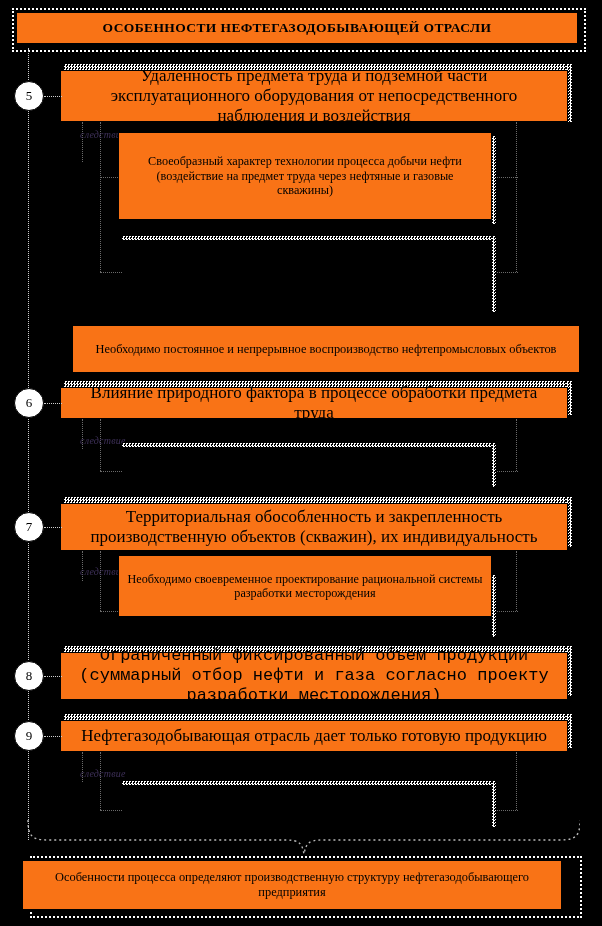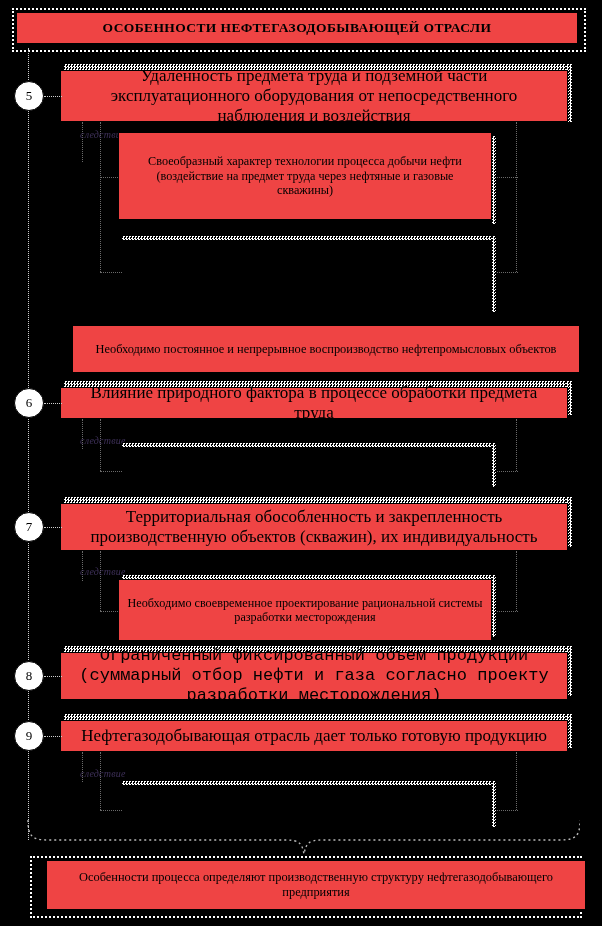--- a/index.html
+++ b/index.html
@@ -15,21 +15,21 @@
     width: 602px;
     height: 926px;
     background: #000000;
     overflow: hidden;
   }
 
   
   .node {
     position: absolute;
     box-sizing: border-box;
-    background: #ef4444;
+    background: #f97316;
     color: #000000;
     display: flex;
     align-items: center;
     justify-content: center;
     text-align: center;
     line-height: 1.18;
   }
 
   
   .title-box {
@@ -209,21 +209,21 @@
 
   <div class="vline-dim" style="left:82px; top:551px; height:30px;"></div>
   <div class="vline-dim" style="left:100px; top:551px; height:60px;"></div>
   <div class="vline-dim" style="left:516px; top:551px; height:60px;"></div>
   <div class="edge-label" style="left:80px; top:566px;">следствие</div>
 
   <div class="hline-dim" style="left:100px; top:611px; width:22px;"></div>
   <div class="hline-dim" style="left:492px; top:611px; width:26px;"></div>
   <div class="hatch" style="left:122px; top:575px; width:374px; height:4px;"></div>
   <div class="hatch" style="left:492px; top:575px; width:4px; height:62px;"></div>
-  <div class="node sub-box" style="left:118px; top:579px; width:374px; height:62px;justify-content:center;">
+  <div class="node sub-box" style="left:118px; top:555px; width:374px; height:62px;justify-content:center;">
     <span class="txt">Необходимо своевременное проектирование рациональной системы разработки месторождения</span>
   </div>
 
   <div class="hatch" style="left:64px; top:646px; width:508px; height:6px;"></div>
   <div class="hatch" style="left:566px; top:646px; width:6px; height:50px;"></div>
   <div class="node main-box" style="left:60px; top:652px; width:508px; height:48px;font-family:Liberation Mono, monospace;">
     <span class="txt">Ограниченный фиксированный объем продукции (суммарный отбор нефти и газа согласно проекту разработки месторождения)</span>
   </div>
   <div class="num-circle" style="left:14px; top:661px;">
     <span>8</span>
@@ -249,17 +249,17 @@
   <div class="hline-dim" style="left:492px; top:810px; width:26px;"></div>
   <div class="hatch" style="left:122px; top:781px; width:374px; height:4px;"></div>
   <div class="hatch" style="left:492px; top:781px; width:4px; height:46px;"></div>
 
   <svg class="brace" style="left:24px; top:818px;" width="556" height="40">
     <path d="M 4 818 L 4 818" fill="none"></path>
     <path d="M 4,2 C 4,18 8,22 24,22 L 262,22 C 276,22 278,26 280,36 C 282,26 284,22 298,22 L 536,22 C 552,22 556,18 556,2" fill="none" stroke="#b8b8b8" stroke-width="1.4" stroke-dasharray="2 3" stroke-linecap="butt"></path>
   </svg>
 
   <div class="final-outline" style="left:30px; top:856px; width:548px; height:58px;"></div>
-  <div class="node final-box" style="left:46px; top:860px; width:540px; height:50px;">
+  <div class="node final-box" style="left:22px; top:860px; width:540px; height:50px;">
     <span class="txt">Особенности процесса определяют производственную структуру нефтегазодобывающего предприятия</span>
   </div>
 
 </div>
 
 </body></html>

